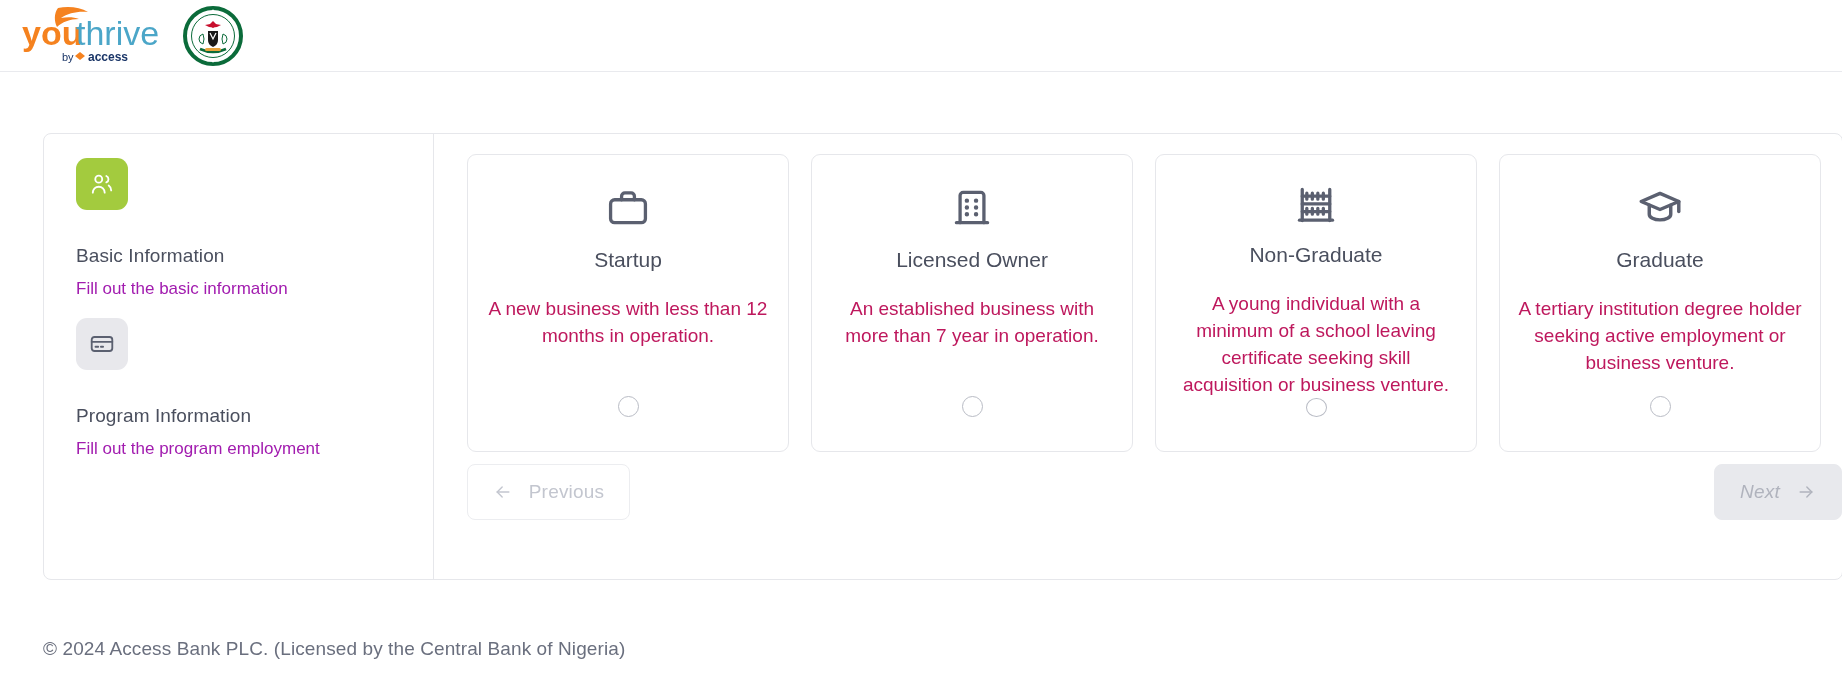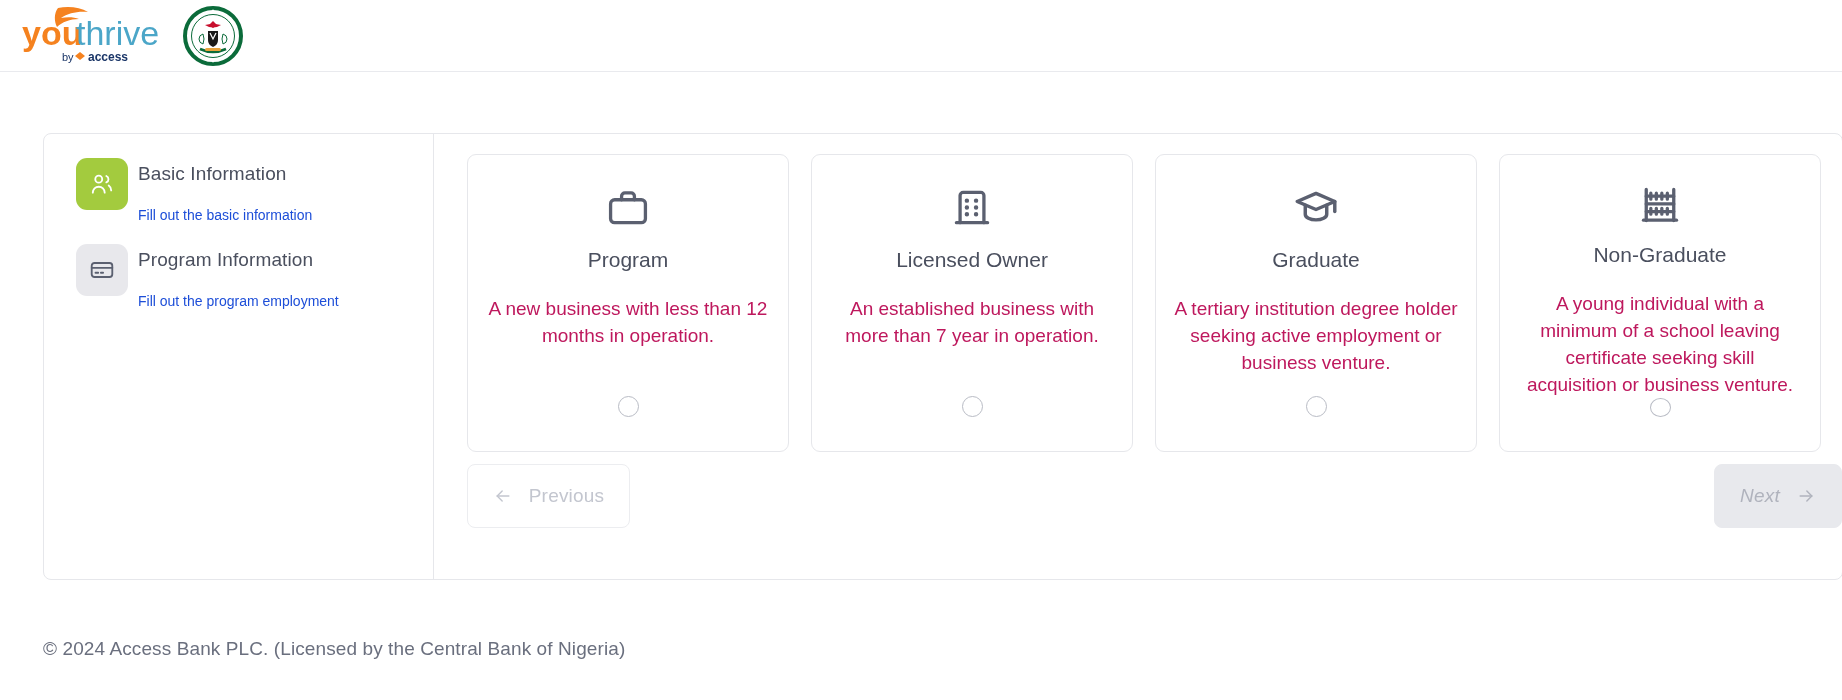--- a/index.html
+++ b/index.html
@@ -53,24 +53,25 @@
   
   .stepper {
     width: 390px;
     min-width: 390px;
     border-right: 1px solid #e6e7eb;
     padding: 24px 18px 0 32px;
   }
 
   .step {
     display: flex;
-    gap: 10px;
+    gap: 30px;
     align-items: flex-start;
     margin-bottom: 18px;
     cursor: pointer;
+    flex-direction: column;
   }
 
   .step-icon {
     width: 52px; height: 52px;
     min-width: 52px;
     border-radius: 11px;
     background: #e8e8ec;
     display: flex;
     align-items: center;
     justify-content: center;
@@ -81,25 +82,25 @@
   .step-text { padding-top: 3px; }
 
   .step-title {
     font-size: 19px;
     color: #4a4f5e;
     line-height: 25px;
     letter-spacing: .1px;
   }
 
   .step-desc {
-    font-size: 14px;
-    color: #1d4ed8;
+    font-size: 17px;
+    color: #a21caf;
     line-height: 22px;
     max-width: 250px;
-    margin-top: 18px;
+    margin-top: 10px;
   }
 
   
   .content {
     flex: 1;
     padding: 20px 0 0 33px;
     position: relative;
   }
 
   .cards {
@@ -158,21 +159,21 @@
     align-items: center;
   }
 
   .btn {
     display: inline-flex;
     align-items: center;
     justify-content: center;
     gap: 16px;
     font-size: 19px;
     border-radius: 8px;
-    height: 64px;
+    height: 56px;
     letter-spacing: .2px;
   }
 
   .btn-prev {
     width: 163px;
     border: 1px solid #ecedf0;
     background: #ffffff;
     color: #c3c6cf;
     cursor: default;
   }
@@ -282,66 +283,66 @@
 
     <div class="cards">
 
       <div class="opt-card">
         <div class="opt-icon">
           <svg width="44" height="44" viewBox="0 0 24 24" fill="none" stroke="currentColor" stroke-width="1.8" stroke-linecap="round" stroke-linejoin="round">
             <rect x="2.5" y="7.5" width="19" height="12.5" rx="2.2"></rect>
             <path d="M8.5 7.5V5.6a1.8 1.8 0 0 1 1.8-1.8h3.4a1.8 1.8 0 0 1 1.8 1.8V7.5"></path>
           </svg>
         </div>
-        <div class="opt-title">Program</div>
+        <div class="opt-title">Startup</div>
         <div class="opt-desc">A new business with less than 12 months in operation.</div>
         <div class="radio"></div>
       </div>
 
       <div class="opt-card">
         <div class="opt-icon">
           <svg width="44" height="44" viewBox="0 0 24 24" fill="none" stroke="currentColor" stroke-width="1.8" stroke-linecap="round" stroke-linejoin="round">
             <path d="M5.5 20V5.2a1.7 1.7 0 0 1 1.7-1.7h9.6a1.7 1.7 0 0 1 1.7 1.7V20"></path>
             <path d="M3.5 20h17"></path>
             <path d="M9.2 8h.02M14.2 8h.02M9.2 11.7h.02M14.2 11.7h.02M9.2 15.4h.02M14.2 15.4h.02" stroke-width="2.4"></path>
           </svg>
         </div>
         <div class="opt-title">Licensed Owner</div>
         <div class="opt-desc">An established business with more than 7 year in operation.</div>
-        <div class="radio"></div>
-      </div>
-
-      <div class="opt-card">
-        <div class="opt-icon">
-          <svg width="46" height="46" viewBox="0 0 24 24" fill="none" stroke="currentColor" stroke-width="1.8" stroke-linecap="round" stroke-linejoin="round">
-            <path d="M2.2 8.6 12 4.4l9.8 4.2L12 12.8z"></path>
-            <path d="M6.4 10.6v4.6c0 1.7 2.5 3 5.6 3s5.6-1.3 5.6-3v-4.6"></path>
-            <path d="M21.8 8.6v5.2"></path>
-          </svg>
-        </div>
-        <div class="opt-title">Graduate</div>
-        <div class="opt-desc">A tertiary institution degree holder seeking active employment or business venture.</div>
         <div class="radio"></div>
       </div>
 
       <div class="opt-card">
         <div class="opt-icon">
           <svg width="44" height="44" viewBox="0 0 24 24" fill="none" stroke="currentColor" stroke-width="1.8" stroke-linecap="round" stroke-linejoin="round">
             <path d="M4.5 3.5v17M19.5 3.5v17"></path>
             <path d="M3 20.3h18"></path>
             <path d="M4.5 7.2h15M4.5 11.4h15M4.5 15.6h15"></path>
             <path d="M7 5.6v3.2M10 5.6v3.2M13 5.6v3.2M16 5.6v3.2"></path>
             <path d="M7 13.8v3.2M10 13.8v3.2M13 13.8v3.2M16 13.8v3.2"></path>
           </svg>
         </div>
         <div class="opt-title">Non-Graduate</div>
         <div class="opt-desc">A young individual with a minimum of a school leaving certificate seeking skill acquisition or business venture.</div>
         <div class="radio"></div>
       </div>
 
+      <div class="opt-card">
+        <div class="opt-icon">
+          <svg width="46" height="46" viewBox="0 0 24 24" fill="none" stroke="currentColor" stroke-width="1.8" stroke-linecap="round" stroke-linejoin="round">
+            <path d="M2.2 8.6 12 4.4l9.8 4.2L12 12.8z"></path>
+            <path d="M6.4 10.6v4.6c0 1.7 2.5 3 5.6 3s5.6-1.3 5.6-3v-4.6"></path>
+            <path d="M21.8 8.6v5.2"></path>
+          </svg>
+        </div>
+        <div class="opt-title">Graduate</div>
+        <div class="opt-desc">A tertiary institution degree holder seeking active employment or business venture.</div>
+        <div class="radio"></div>
+      </div>
+
     </div>
 
     <div class="nav-row">
       <button class="btn btn-prev">
         <span>
           <svg width="20" height="20" viewBox="0 0 24 24" fill="none" stroke="currentColor" stroke-width="1.7" stroke-linecap="round" stroke-linejoin="round">
             <path d="M19 12H5"></path>
               <path d="M11 6l-6 6 6 6"></path>
           </svg>
         </span>

